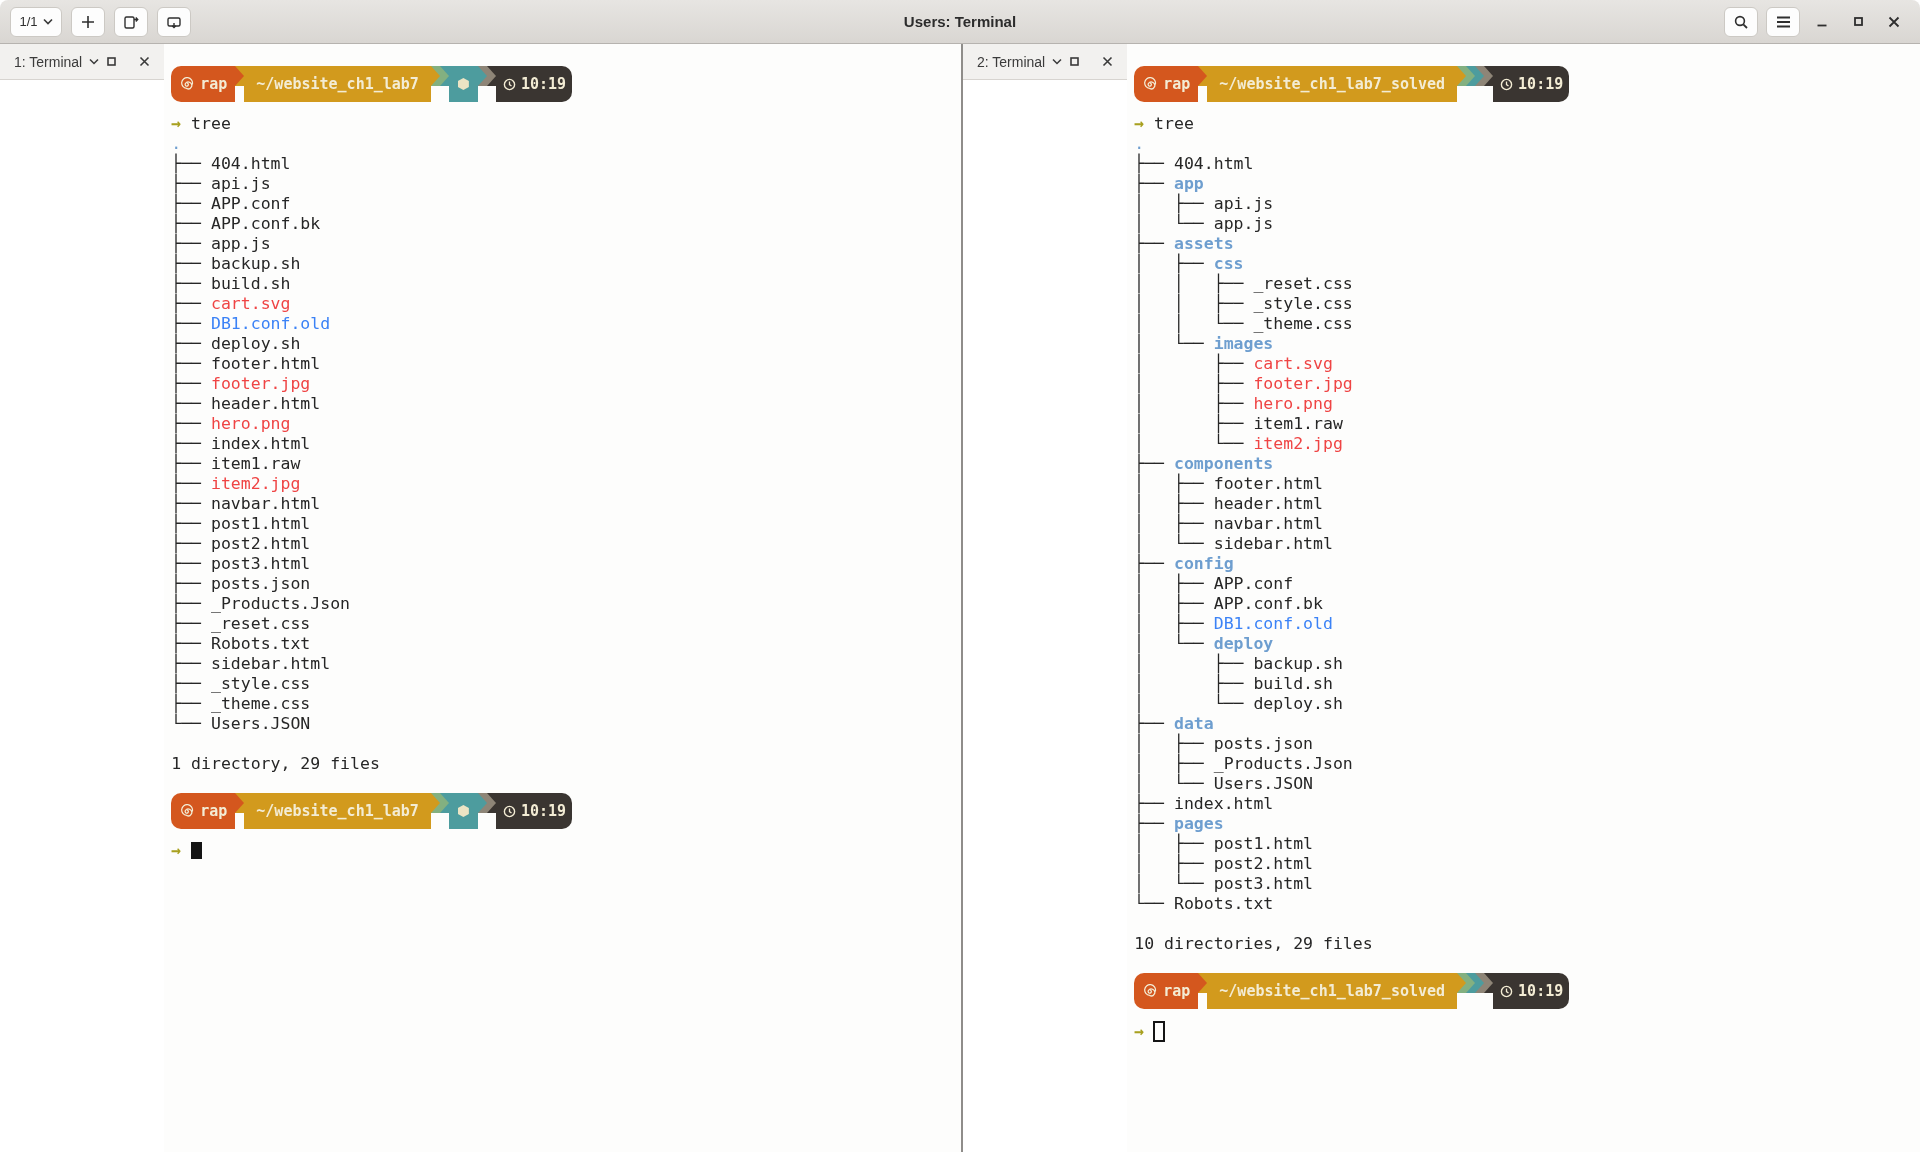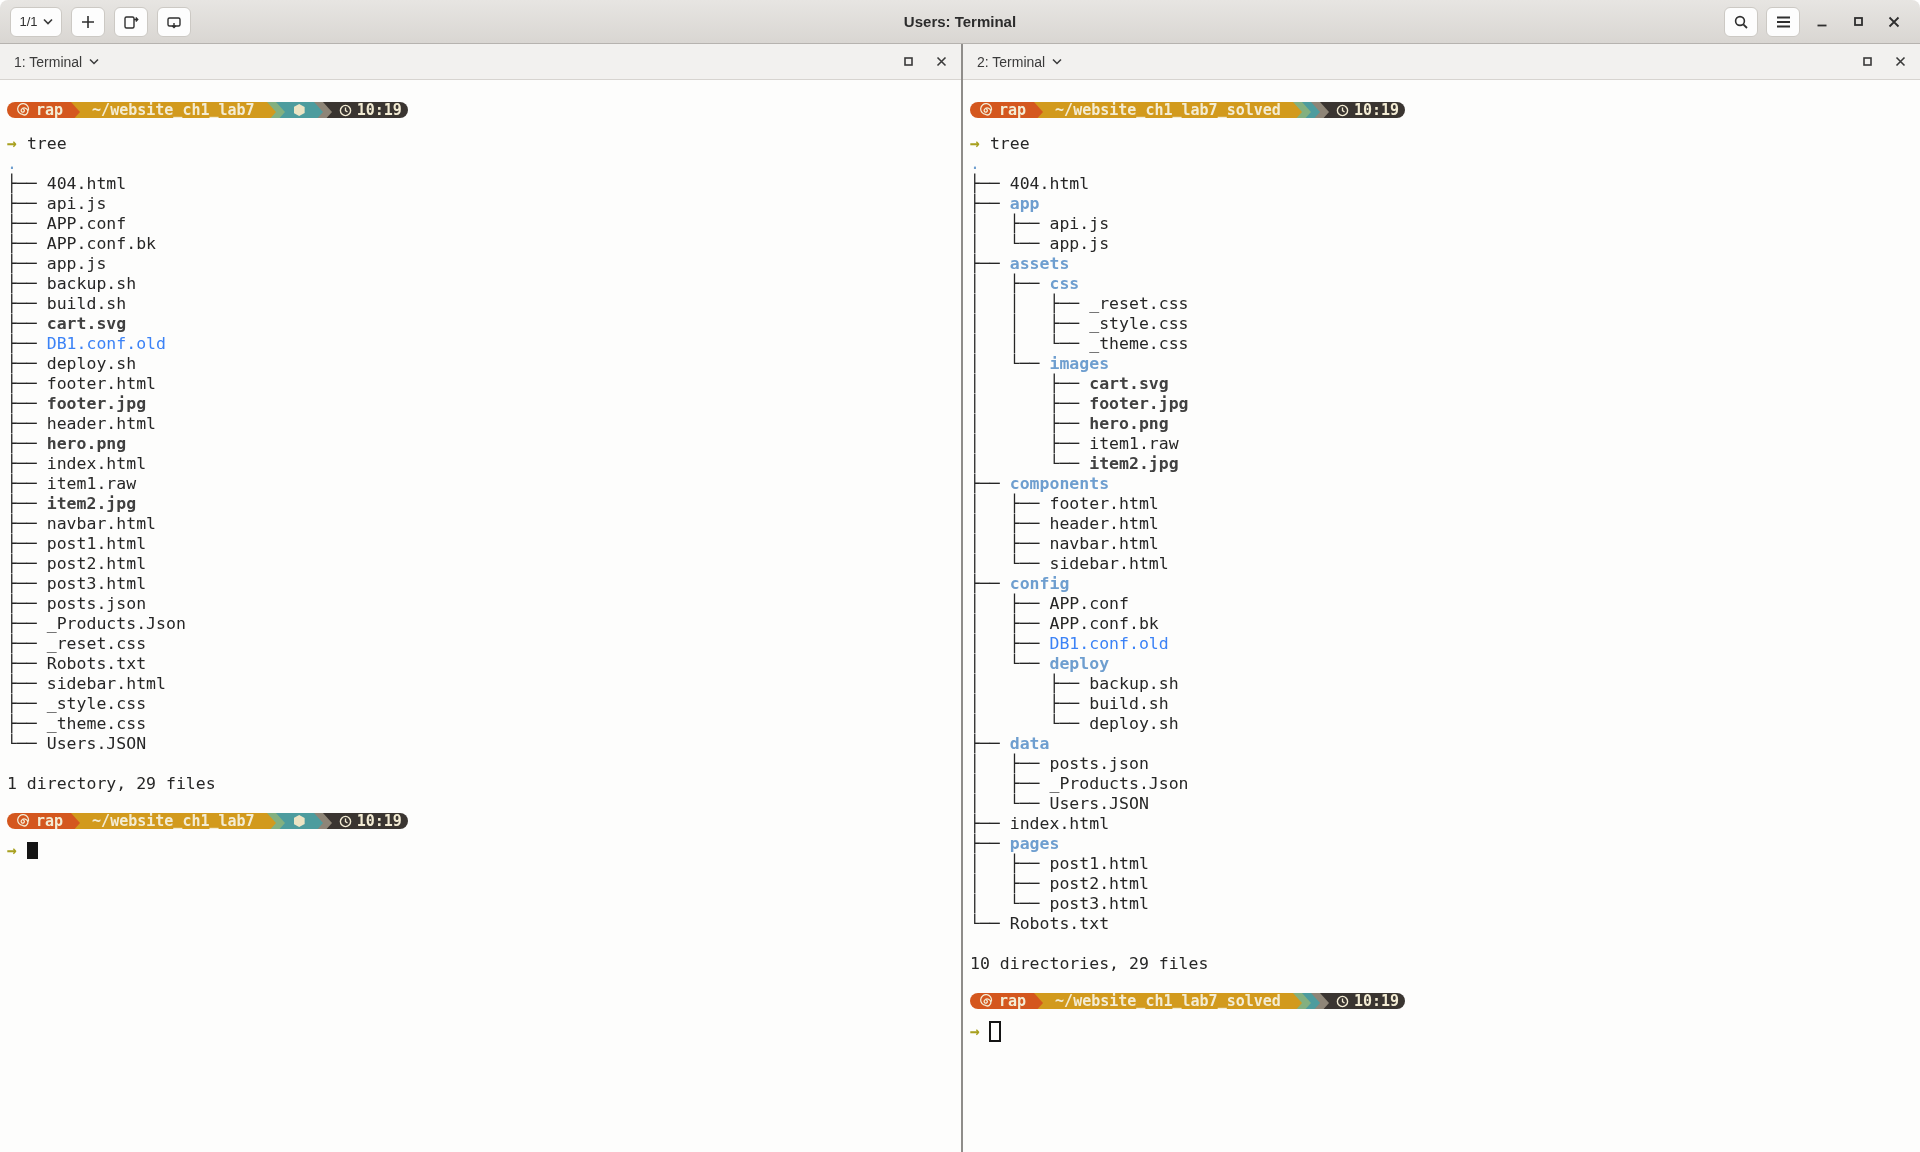--- a/index.html
+++ b/index.html
@@ -14,45 +14,45 @@
     display:flex;align-items:center;justify-content:center;color:#3a3a3a;cursor:default}
   .session-btn{width:52px;gap:5px;font-size:13px;color:#2f2f2f}
   .icon-btn{width:34px}
   .tb-title{position:absolute;left:0;right:0;text-align:center;font-weight:700;font-size:15px;color:#2c2c2c}
   .tb-right{margin-left:auto;display:flex;align-items:center;gap:8px;padding-right:12px;z-index:2}
   .win-ctl{width:28px;height:28px;display:flex;align-items:center;justify-content:center;color:#2e2e2e}
   svg.sicon{display:block}
 
   
   .panes{display:flex;height:1108px;align-items:stretch}
-  .pane{display:flex;flex-direction:column;min-width:0}
+  .pane{display:flex;flex-direction:row;min-width:0}
   .pane-left{width:961px}
   .pane-right{flex:1}
   .divider{width:2px;background:#8f8d8a}
   .pane-header{height:36px;background:#f2f1ef;border-bottom:1px solid #d7d4d0;display:flex;
     align-items:center;padding:0 14px;color:#3b3b3b;font-size:14px;gap:7px}
   .ph-icons{margin-left:auto;display:flex;gap:22px;align-items:center;color:#3a3a3a}
   .pane-body{flex:1;background:#fdfdfc;padding:22px 0 0 7px;
     font-family:"DejaVu Sans Mono",monospace;font-size:16.5px;line-height:20px;color:#262626;
     white-space:pre;overflow:hidden}
 
   
   .tline{height:20px}
   .arrow{color:#a8a01f;font-weight:700}
   .t-file{color:#262626}
   .t-dir{color:#6e9ecf;font-weight:700}
-  .t-img{color:#404040;font-weight:700}
+  .t-img{color:#ef4444;font-weight:400}
   .t-old{color:#3b82f6}
   .t-root{color:#6e9ecf}
   .summary{height:20px}
   .cursor-filled{display:inline-block;width:11px;height:17px;background:#141414;vertical-align:-3px;margin-left:10px}
   .cursor-hollow{display:inline-block;width:12px;height:21px;border:2px solid #141414;background:transparent;vertical-align:-5px;margin-left:9px}
 
   
-  .pbar{display:inline-flex;height:16px;border-radius:10px;overflow:hidden;
+  .pbar{display:inline-flex;height:36px;border-radius:10px;overflow:hidden;
     font-weight:700;font-size:15px;line-height:20px;margin-bottom:0;vertical-align:top}
   .pbar+.tline{margin-top:12px}
   .seg{display:flex;align-items:center;color:#f3ecd4}
   .seg-orange{background:#d4571e;padding:0 8px 0 9px;gap:6px}
   .seg-gold{background:#d29a1d;padding:8px 12px}
   .seg-teal{background:#4d9c9e;padding:0 9px}
   .seg-dark{background:#3a3531;padding:0 6px 0 7px;gap:5px}
   .wedge{width:9px;height:20px;position:relative;flex:none}
   .wedge i{position:absolute;left:0;top:0;width:0;height:0;
     border-top:10px solid transparent;border-bottom:10px solid transparent;border-left:9px solid #000}

